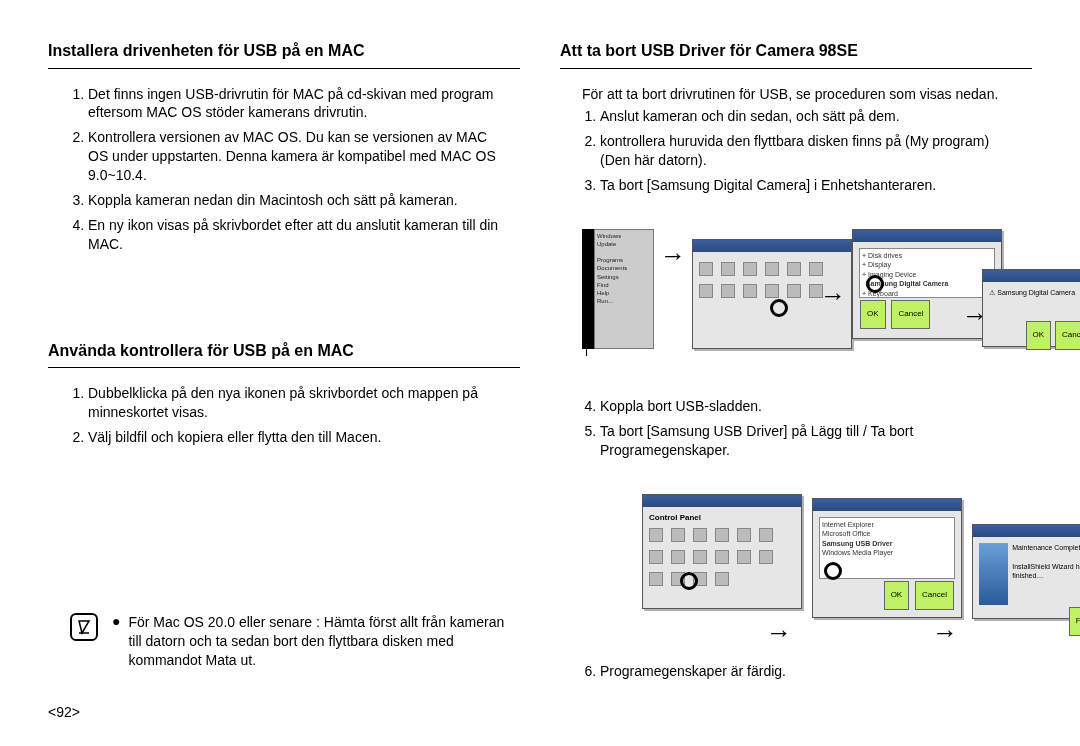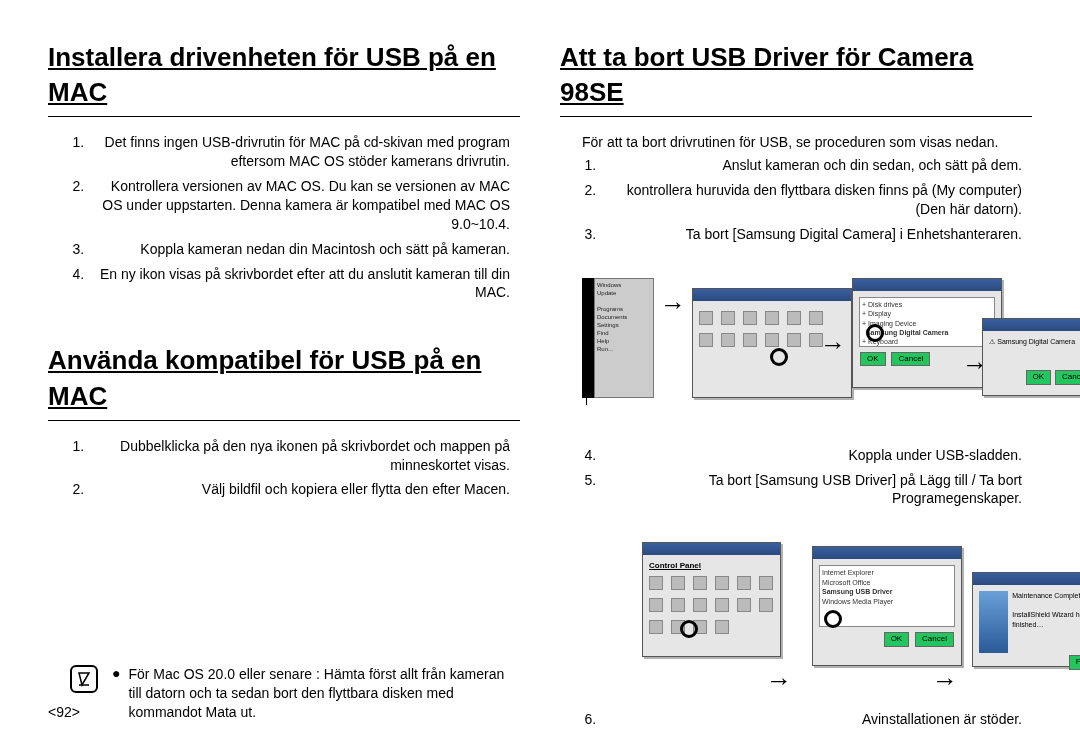--- a/index.html
+++ b/index.html
@@ -14,40 +14,38 @@
     padding: 40px 48px 24px 48px;
     display: flex;
     gap: 40px;
   }
   .col {
     flex: 1;
     display: flex;
     flex-direction: column;
   }
   h2 {
-    font-size: 26px;
+    font-size: 16px;
     font-weight: bold;
     border-bottom: 1px solid #000;
     padding-bottom: 6px;
     margin-bottom: 16px;
-    text-decoration: underline;
   }
   .intro {
     margin-left: 22px;
     margin-bottom: 4px;
   }
   ol {
     list-style: decimal;
     margin-left: 40px;
     margin-bottom: 20px;
   }
   ol li {
     margin-bottom: 6px;
     padding-right: 10px;
-    text-align: right;
   }
   .spacer-md { height: 60px; }
   .note-row {
     display: flex;
     align-items: flex-start;
     gap: 14px;
     margin-top: 140px;
     margin-left: 22px;
   }
   .note-icon {
@@ -116,23 +114,23 @@
     background: #fff;
     border: 1px solid #888;
     font-size: 7px;
     padding: 2px;
     color: #333;
     overflow: hidden;
   }
   .dlg-btn {
     display: inline-block;
     font-size: 8px;
-    padding: 1px 6px;
+    padding: 8px 6px;
     border: 1px solid #666;
-    background: #22c55e;
+    background: #bef264;
     margin: 2px 1px;
   }
   .arrow {
     position: absolute;
     font-size: 26px;
     font-weight: bold;
     color: #000;
   }
   .circle-mark {
     position: absolute;
@@ -164,24 +162,24 @@
   <h2>Installera drivenheten för USB på en MAC</h2>
   <ol>
     <li>Det finns ingen USB-drivrutin för MAC på cd-skivan med program eftersom MAC OS stöder kamerans drivrutin.</li>
     <li>Kontrollera versionen av MAC OS. Du kan se versionen av MAC OS under uppstarten. Denna kamera är kompatibel med MAC OS 9.0~10.4.</li>
     <li>Koppla kameran nedan din Macintosh och sätt på kameran.</li>
     <li>En ny ikon visas på skrivbordet efter att du anslutit kameran till din MAC.</li>
   </ol>
 
   <div class="spacer-md"></div>
 
-  <h2>Använda kompatibel för USB på en MAC</h2>
+  <h2>Använda kontrollera för USB på en MAC</h2>
   <ol>
     <li>Dubbelklicka på den nya ikonen på skrivbordet och mappen på minneskortet visas.</li>
-    <li>Välj bildfil och kopiera eller flytta den efter Macen.</li>
+    <li>Välj bildfil och kopiera eller flytta den till Macen.</li>
   </ol>
 
   <div class="note-row">
     <div class="note-icon">
       <svg width="16" height="16" viewBox="0 0 16 16">
           <path d="M3 2 L13 2 L6 14 Z" fill="none" stroke="#000" stroke-width="1.5"></path>
           <line x1="3" y1="14" x2="13" y2="14" stroke="#000" stroke-width="1.5"></line>
         </svg>
     </div>
     <div class="note-text">
@@ -189,21 +187,21 @@
       <span>För Mac OS 20.0 eller senare : Hämta först allt från kameran till datorn och ta sedan bort den flyttbara disken med kommandot Mata ut.</span>
     </div>
   </div>
 </div>
 
 <div class="col">
   <h2>Att ta bort USB Driver för Camera 98SE</h2>
   <p class="intro">För att ta bort drivrutinen för USB, se proceduren som visas nedan.</p>
   <ol>
     <li>Anslut kameran och din sedan, och sätt på dem.</li>
-    <li>kontrollera huruvida den flyttbara disken finns på (My computer) (Den här datorn).</li>
+    <li>kontrollera huruvida den flyttbara disken finns på (My program) (Den här datorn).</li>
     <li>Ta bort [Samsung Digital Camera] i Enhetshanteraren.</li>
   </ol>
 
   <div class="illus-wrap">
     <div class="illus" style="height:150px;">
       <div class="sidebar" style="top:0;height:120px;"></div>
       <div class="startbar" style="top:0;height:120px;">
         <div>Windows</div><div>Update</div><br><div>Programs</div><div>Documents</div><div>Settings</div><div>Find</div><div>Help</div><div>Run...</div>
       </div>
       <div class="arrow" style="left:-2px;top:100px;">↑</div>
@@ -246,27 +244,27 @@
           <div style="margin-top:22px;text-align:right;">
             <span class="dlg-btn">OK</span>
             <span class="dlg-btn">Cancel</span>
           </div>
         </div>
       </div>
     </div>
   </div>
 
   <ol start="4">
-    <li>Koppla under USB-sladden.</li>
+    <li>Koppla bort USB-sladden.</li>
     <li>Ta bort [Samsung USB Driver] på Lägg till / Ta bort Programegenskaper.</li>
   </ol>
 
   <div class="illus-wrap">
     <div class="illus" style="height:150px;margin-left:60px;">
-      <div class="win" style="left:0;top:0;width:139px;height:115px;text-decoration:underline;">
+      <div class="win" style="left:0;top:0;width:160px;height:115px;">
         <div class="win-body">
           <div style="font-size:8px;font-weight:bold;">Control Panel</div>
           <div class="grid-icons">
               <span></span>
               <span></span>
               <span></span>
               <span></span>
               <span></span>
               <span></span>
               <span></span>
@@ -303,17 +301,17 @@
             <div style="width:34px;height:62px;background:linear-gradient(#6aa0d8,#2a5a99);"></div>
             <div>Maintenance Complete<br><br>InstallShield Wizard has finished…</div>
           </div>
           <div style="text-align:right;"><span class="dlg-btn">Finish</span></div>
         </div>
       </div>
     </div>
   </div>
 
   <ol start="6">
-    <li>Avinstallationen är stöder.</li>
+    <li>Programegenskaper är färdig.</li>
   </ol>
 </div>
 
 <div class="page-num">&lt;92&gt;</div>
 
 </body></html>

